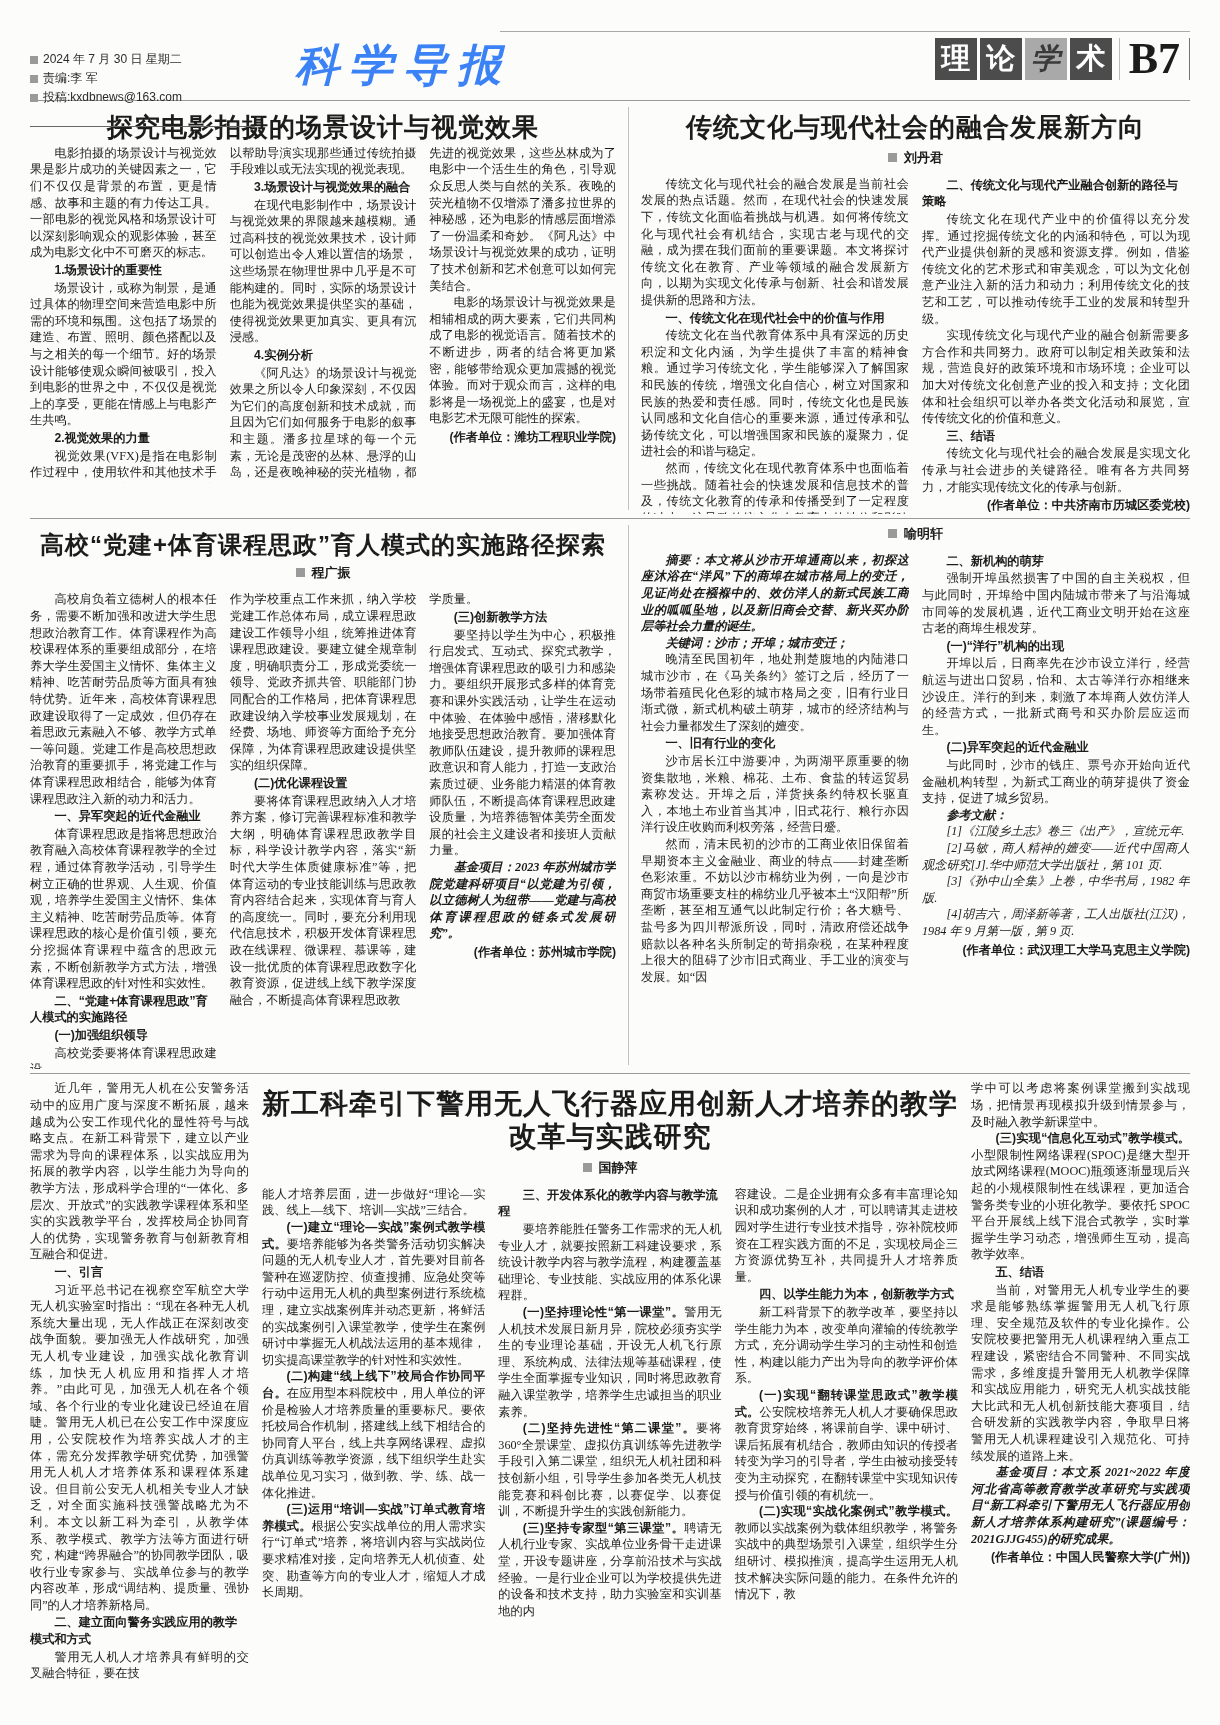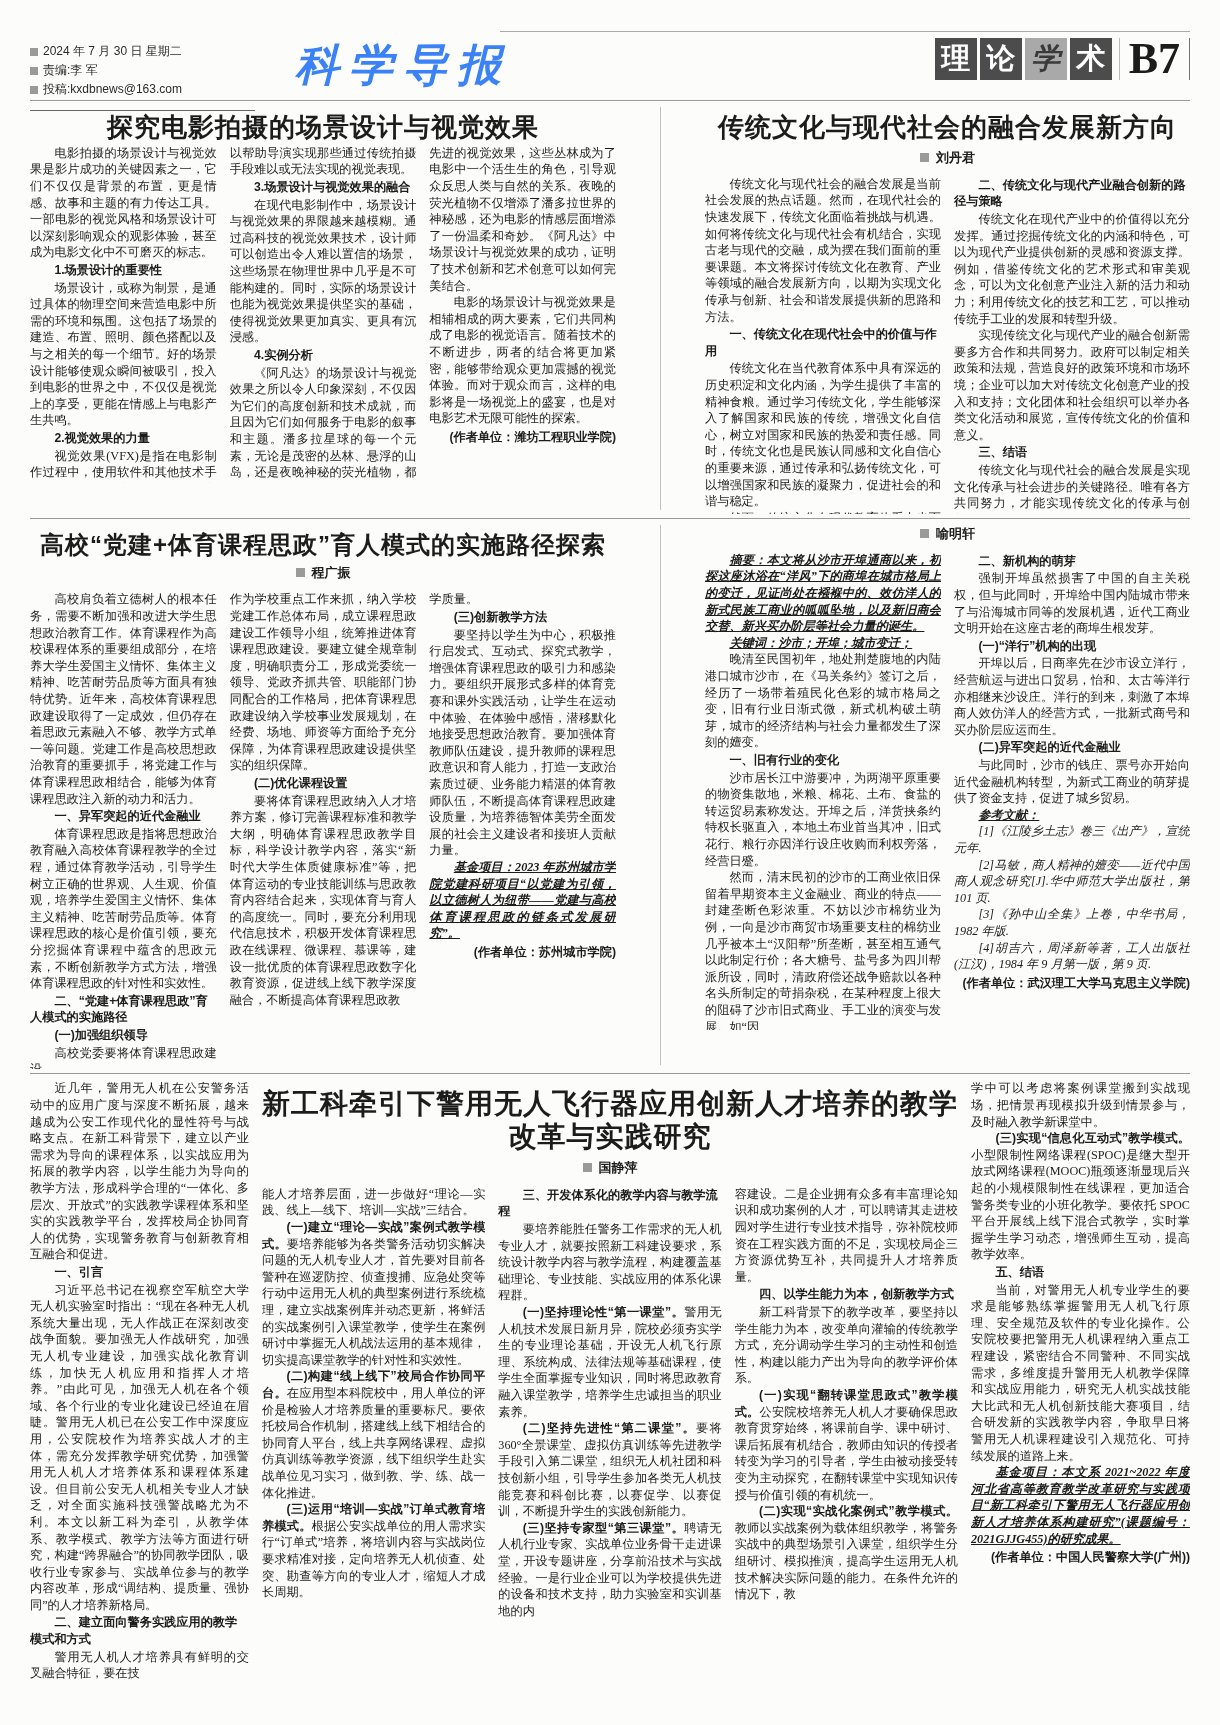--- a/index.html
+++ b/index.html
@@ -3,56 +3,56 @@
 <meta charset="utf-8">
 <style>
   html,body{margin:0;padding:0;background:#dedede;}
   .page{width:1220px;height:1725px;margin:0 auto;background:#fcfcfa;position:relative;
         box-sizing:border-box;padding:26px 30px 20px 30px;color:#1c1c1c;
         font-family:"Liberation Serif","DejaVu Serif",serif;overflow:hidden;}
   
   .hdr{position:relative;height:70px;display:flex;align-items:flex-start;}
   .hdr-rule-top{position:absolute;top:5px;left:470px;right:0;height:1px;background:#a9a9a9;}
   .hdr-info{font-family:"Liberation Sans","DejaVu Sans",sans-serif;font-size:12px;line-height:1.6;
-            color:#2b2b2b;width:225px;margin-top:16px;}
+            color:#2b2b2b;width:225px;margin-top:24px;}
   .hdr-info .ln{display:flex;align-items:center;gap:5px;white-space:nowrap;}
-  .hdr-info .ln:last-child{border-bottom:1px solid #666;padding-bottom:10px;}
+  .hdr-info .ln:last-child{border-bottom:1px solid #666;padding-bottom:18px;}
   .sq{width:8px;height:8px;background:#9a9a9a;display:inline-block;flex:0 0 auto;}
   .masthead{font-size:44px;font-weight:bold;font-style:italic;color:#3b82f6;letter-spacing:10px;
             margin:10px 0 0 40px;font-family:"DejaVu Serif",serif;}
   .logo{margin-left:auto;display:flex;align-items:center;margin-top:12px;}
   .lbox{width:42px;height:42px;background:#4c4c4c;color:#fff;font-weight:bold;font-size:29px;
         display:flex;align-items:center;justify-content:center;margin-left:3px;
         font-family:"Liberation Sans","DejaVu Sans",sans-serif;}
   .lbox.alt{background:#a9a9a9;color:#3a3a3a;font-style:italic;}
   .pageno{font-size:44px;font-weight:bold;line-height:42px;padding:0 9px;margin-left:7px;
           border-left:1px solid #bbb;border-right:1px solid #737373;font-family:"Liberation Serif",serif;}
   .hrule{height:1px;background:#9a9a9a;border:0;margin:4px 0 0 0;}
   
-  .band{display:flex;align-items:stretch;gap:32px;}
+  .band{display:flex;align-items:stretch;}
   .vrule{width:1px;background:#c2c2c2;margin:6px 12px 4px 12px;flex:0 0 auto;}
   .article{box-sizing:border-box;}
   .half-l{width:586px;flex:0 0 auto;}
   .half-r{flex:1 1 auto;min-width:0;}
   .title{font-family:"Liberation Sans","DejaVu Sans",sans-serif;font-weight:bold;text-align:center;
          font-size:26px;letter-spacing:1px;margin:12px 0 2px 0;line-height:1.15;}
   .byline{text-align:center;font-size:13px;font-weight:bold;margin:6px 0 9px 0;
           font-family:"Liberation Sans","DejaVu Sans",sans-serif;}
   .byline .bsq{display:inline-block;width:9px;height:9px;background:#9a9a9a;margin-right:7px;}
   .cols{display:flex;gap:13px;}
   .col{flex:1 1 0;min-width:0;font-size:12.2px;line-height:1.36;overflow:hidden;text-align:justify;}
   .h336 .col{height:338px;}
   .h480 .col{height:478px;}
   .col .p{margin:0;text-indent:2em;}
   .col .pc{text-indent:0;}
   .col .h{font-family:"Liberation Sans","DejaVu Sans",sans-serif;font-weight:bold;text-indent:2em;
           margin:1px 0;text-align:left;}
   .col .rp b{font-family:"Liberation Sans","DejaVu Sans",sans-serif;}
   .col .abs,.col .kw,.col .fund,.col .refh,.col .ref{font-style:italic;}
-  .col .abs,.col .kw,.col .fund,.col .refh{font-weight:bold;text-decoration:underline;}
+  .col .abs,.col .kw,.col .fund,.col .refh{font-weight:bold;}
   .col .au{font-weight:bold;text-align:right;text-indent:0;margin:2px 0;
            font-family:"Liberation Sans","DejaVu Sans",sans-serif;}
   
   .a5{display:flex;gap:13px;margin-top:6px;}
   .a5side{width:219px;flex:0 0 auto;font-size:12.2px;line-height:1.36;overflow:hidden;height:622px;
           text-align:justify;}
   .a5side .col{height:622px;}
   .a5mid{flex:1 1 auto;min-width:0;}
   .a5mid .title{font-size:28px;margin-top:8px;}
   .a5mid .cols .col{height:540px;}

